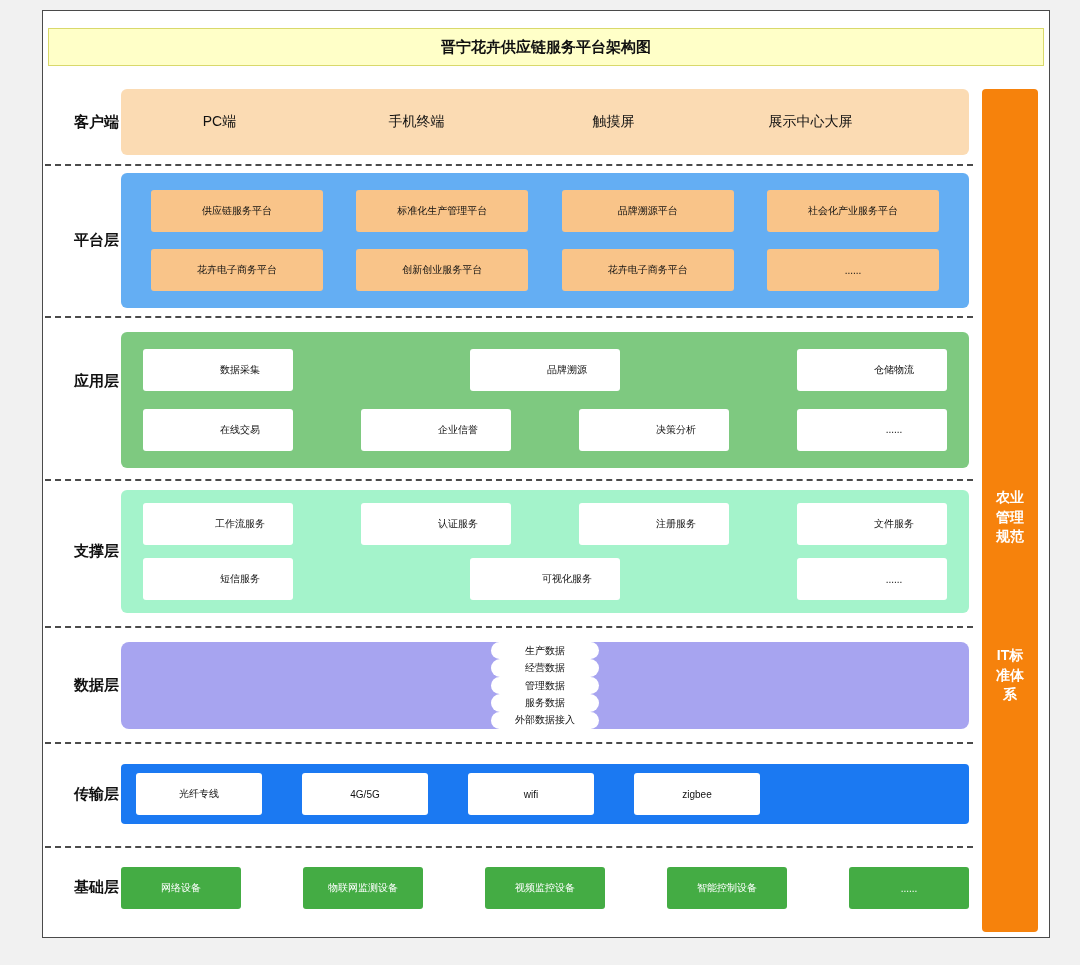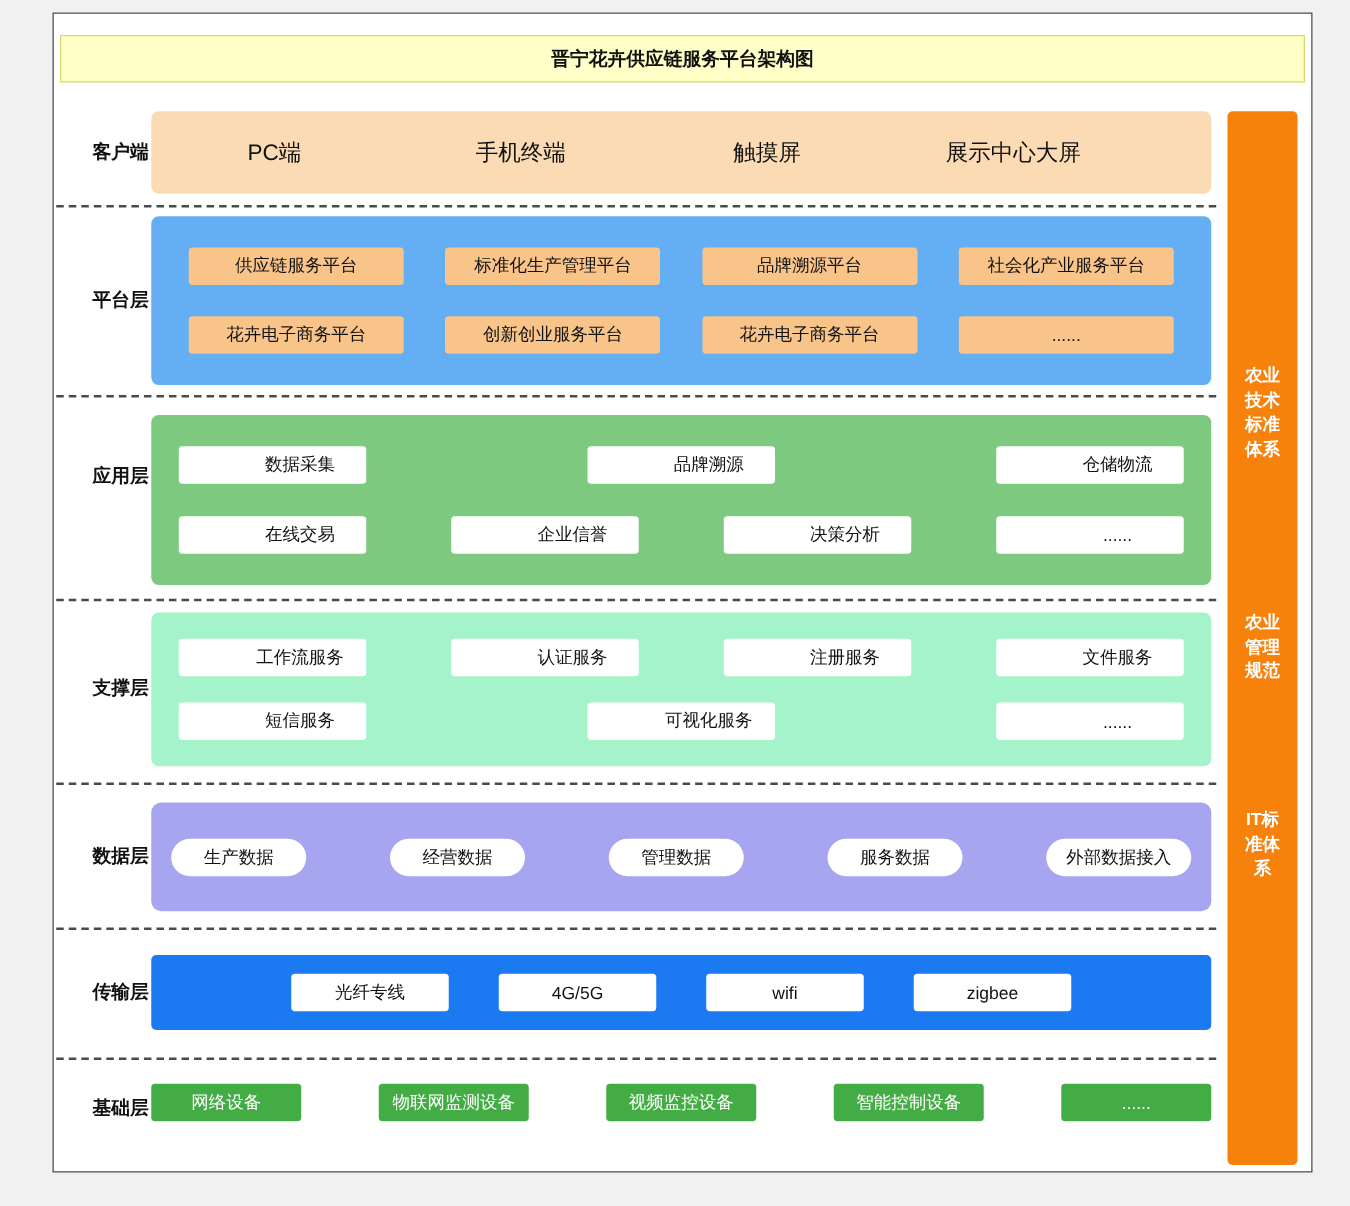--- a/index.html
+++ b/index.html
@@ -28,49 +28,49 @@
   .dash {
     position:absolute; left:2px; width:928px; height:0;
     border-top:2px dashed #4a4a4a;
   }
   .band { position:absolute; left:78px; width:848px; border-radius:6px; }
 
   .client-band {
     top:78px; height:66px; background:#fbdbb3;
     display:flex; align-items:center; padding-right:60px;
   }
-  .client-item { flex:1; text-align:center; font-size:18px; color:#111; }
+  .client-item { flex:1; text-align:center; font-size:14px; color:#111; }
 
   .two-row-band {
     display:flex; flex-direction:column; justify-content:space-evenly;
     padding:0 30px;
   }
   .platform-band { top:162px; height:135px; background:#64aef3; }
   .app-band     { top:321px; height:136px; background:#7ec980; padding:0 22px; }
   .support-band { top:479px; height:123px; background:#a4f3cb; padding:0 22px; }
 
   .band-row { display:flex; justify-content:space-between; }
 
   .box {
-    height:30px; display:flex; align-items:center; justify-content:center;
-    font-size:14px; border-radius:3px; color:#111; text-align:center;
+    height:42px; display:flex; align-items:center; justify-content:center;
+    font-size:10px; border-radius:3px; color:#111; text-align:center;
   }
   .box.orange { width:172px; background:#f9c489; }
   .box.white  { width:150px; background:#ffffff;padding-left:44px; }
 
   .data-band {
     top:631px; height:87px; background:#a7a4f0;
     display:flex; align-items:center; justify-content:space-between;
-    padding:0 16px; border-radius:8px;
+    padding:0 16px; border-radius:8px;flex-direction:column;
   }
   .box.pill { background:#ffffff; border-radius:16px; min-width:108px; padding:0 16px; }
 
   .transport-band {
     top:753px; height:60px; background:#1b79f2;
-    display:flex; align-items:center; justify-content:center;
+    display:flex; align-items:center; justify-content:flex-start;
     padding:0 15px; border-radius:4px;gap:40px;
   }
   .box.transport { width:126px; background:#ffffff; }
 
   .infra-row {
     top:856px; display:flex; justify-content:space-between;
     background:transparent;
   }
   .box.green { width:120px; background:#44ac44; color:#ffffff; }
 
@@ -176,19 +176,18 @@
 
     <div class="band infra-row">
       <div class="box green">网络设备</div>
       <div class="box green">物联网监测设备</div>
       <div class="box green">视频监控设备</div>
       <div class="box green">智能控制设备</div>
       <div class="box green">......</div>
     </div>
 
     <div class="side-bar">
-      <div class="side-text" style="top:202px">农业技术标准体系</div>
       <div class="side-text" style="top:399px">农业管理规范</div>
       <div class="side-text" style="top:557px">IT标准体系</div>
     </div>
 
   </div>
 </div>
 
 </body></html>

